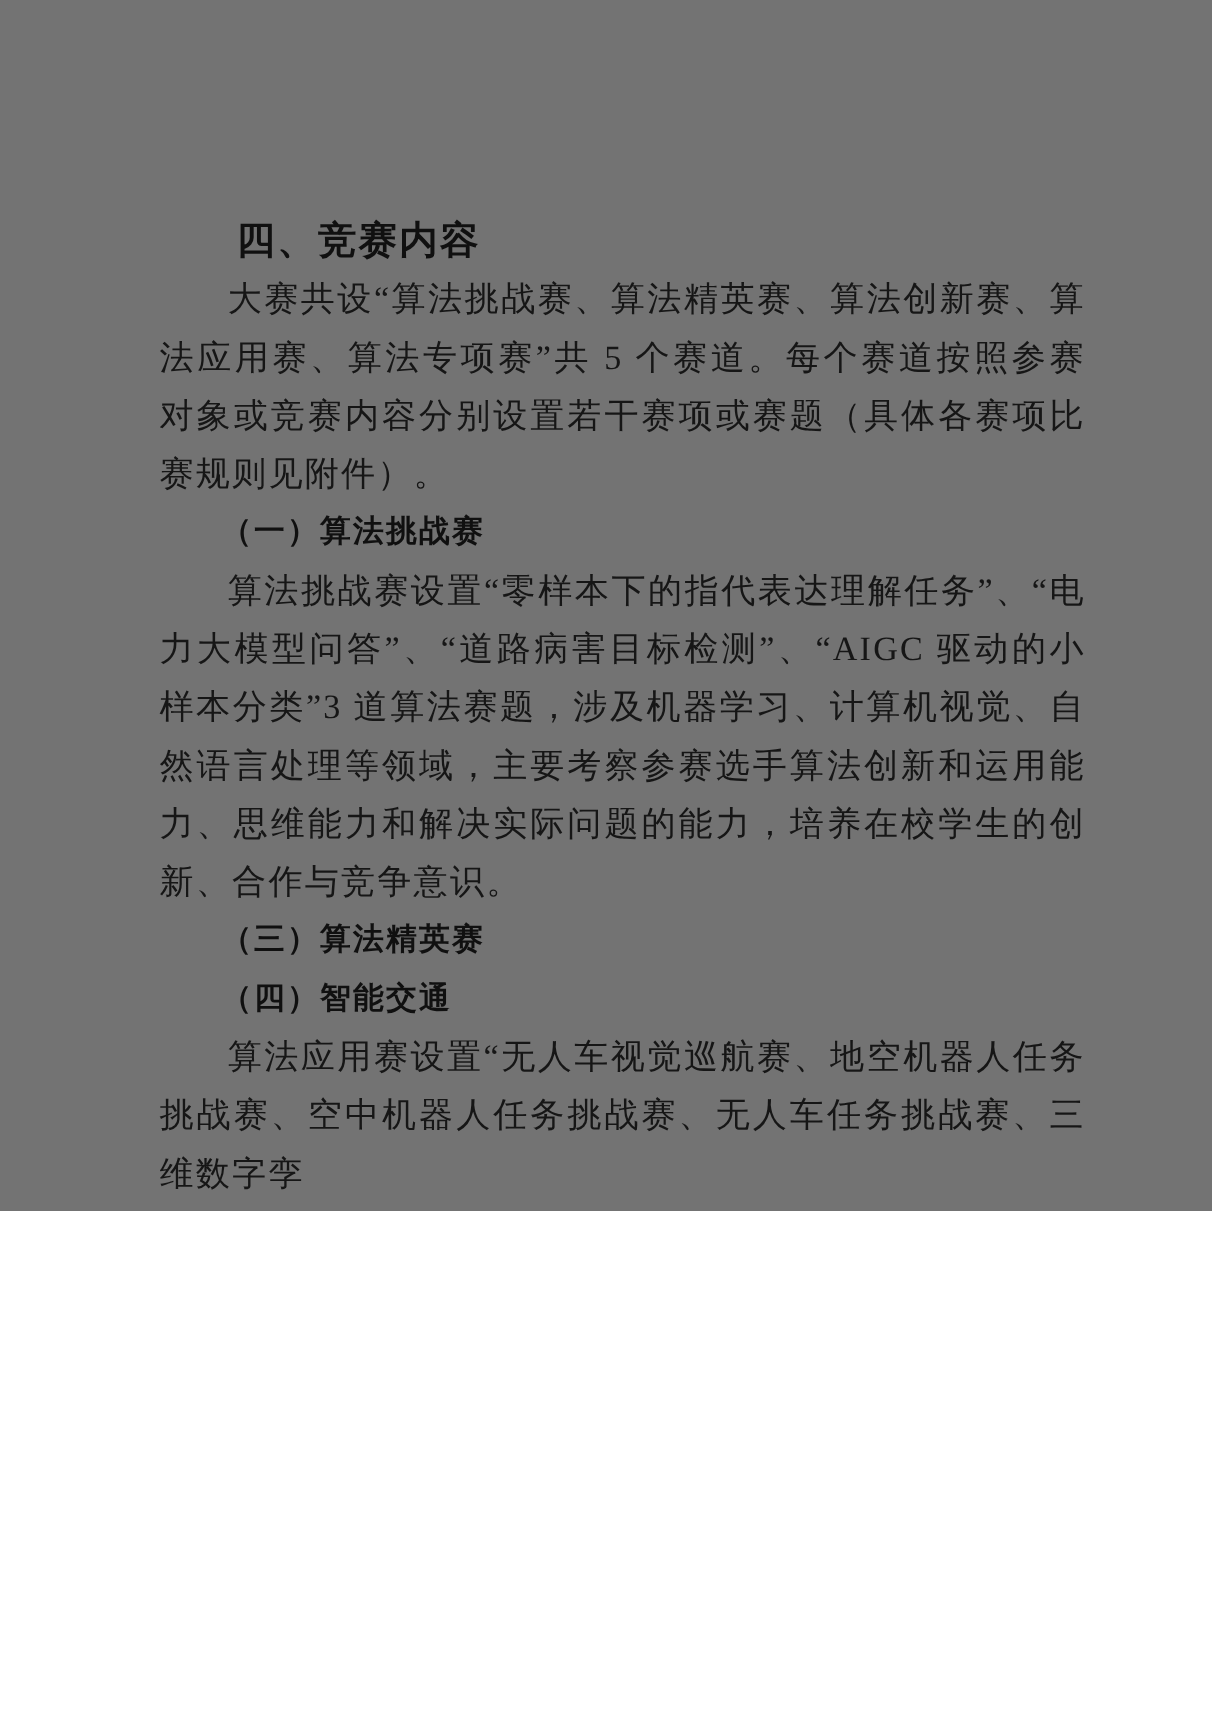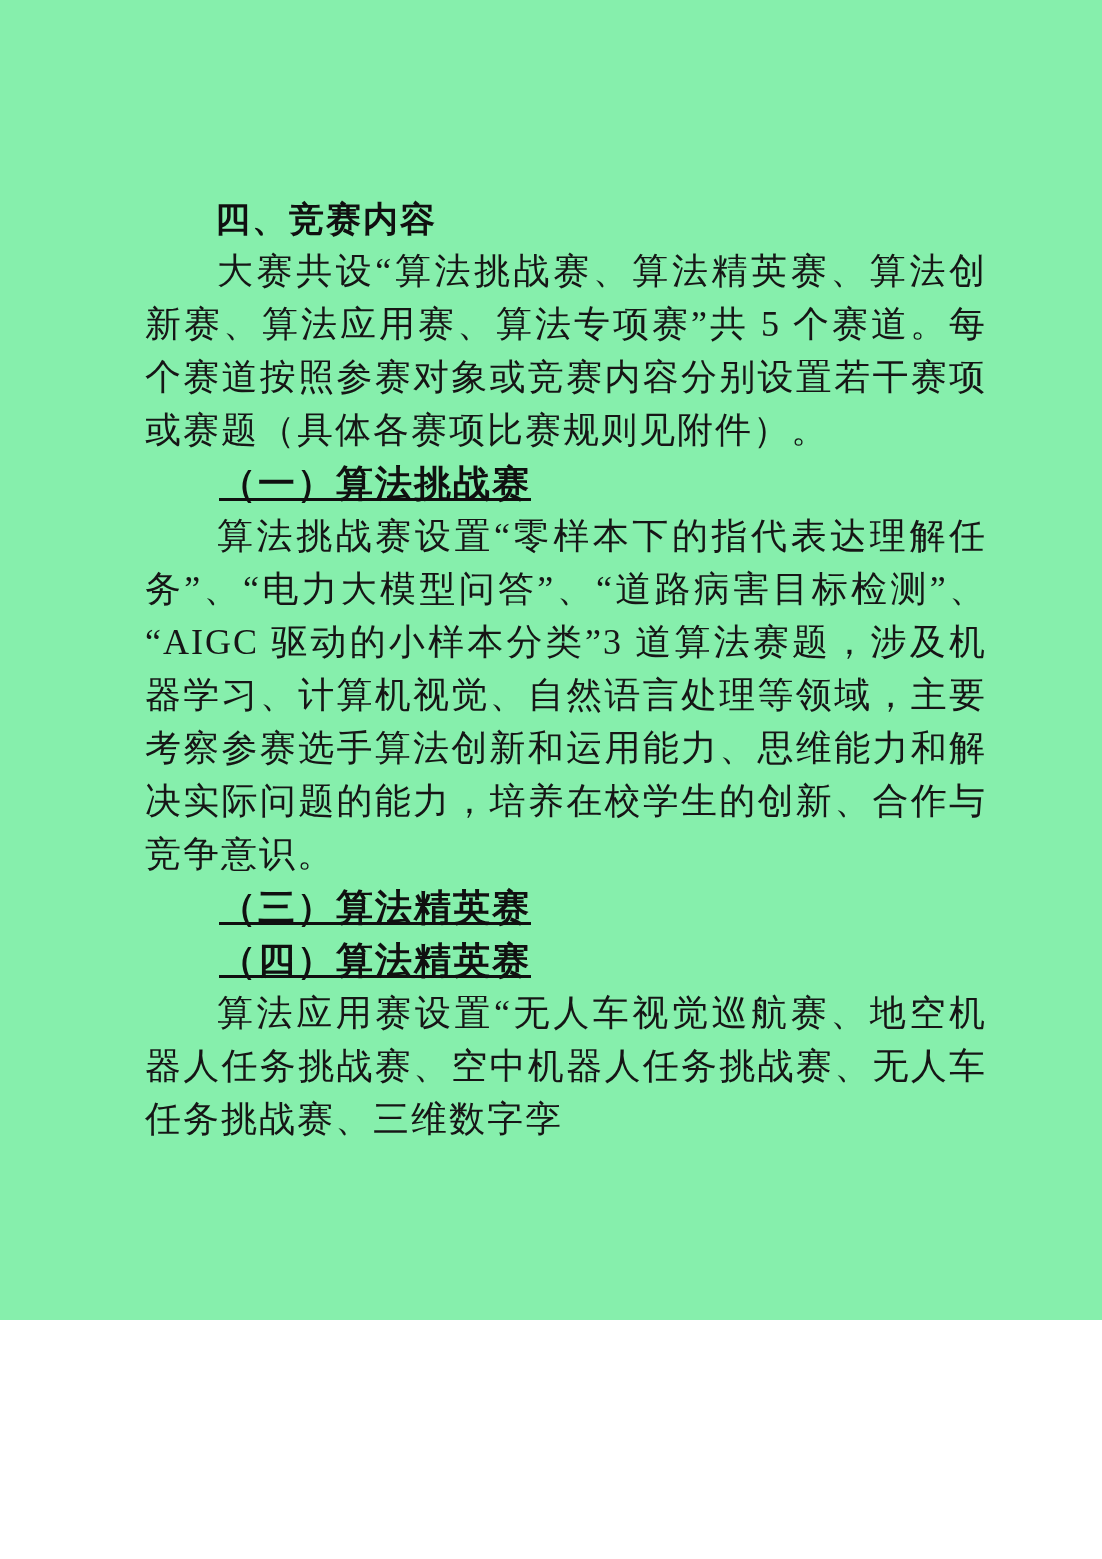--- a/index.html
+++ b/index.html
@@ -3,22 +3,22 @@
 <meta charset="utf-8">
 <style>
   html, body {
     margin: 0;
     padding: 0;
     background: #ffffff;
   }
   .page {
     position: relative;
     width: 1102px;
-    height: 1320px;
-    background: #86efac;
+    height: 1101px;
+    background: #737373;
     overflow: hidden;
     color: #141414;
   }
   .content {
     position: absolute;
     top: 192px;
     left: 145px;
     right: 115px;
   }
   .doc-title {
@@ -26,39 +26,38 @@
     font-weight: 700;
     font-size: 35px;
     line-height: 53px;
     letter-spacing: 2px;
     text-indent: 2em;
     margin: 0;
     color: #101010;
   }
   .para {
     font-family: "Liberation Serif", "DejaVu Serif", serif;
-    font-size: 36px;
+    font-size: 31px;
     line-height: 53px;
     letter-spacing: 2px;
     text-align: justify;
     text-justify: inter-character;
     text-indent: 2em;
     margin: 0;
     color: #161616;
   }
   .h2 {
     font-family: "Liberation Serif", "DejaVu Serif", serif;
     font-weight: 700;
-    font-size: 37px;
+    font-size: 28px;
     line-height: 53px;
     letter-spacing: 2px;
     text-indent: 2em;
     margin: 0;
     color: #101010;
-    text-decoration: underline;
   }
   .footer-pagenum {
     position: absolute;
     top: 1398px;
     left: 0;
     right: 0;
     text-align: center;
     font-family: "Liberation Serif", "DejaVu Serif", serif;
     font-size: 31px;
     line-height: 42px;
@@ -68,17 +67,17 @@
 </head>
 <body>
 
 <div class="page">
   <div class="content">
     <h1 class="doc-title">四、竞赛内容</h1>
     <p class="para">大赛共设“算法挑战赛、算法精英赛、算法创新赛、算法应用赛、算法专项赛”共 5 个赛道。每个赛道按照参赛对象或竞赛内容分别设置若干赛项或赛题（具体各赛项比赛规则见附件）。</p>
     <h2 class="h2">（一）算法挑战赛</h2>
     <p class="para">算法挑战赛设置“零样本下的指代表达理解任务”、“电力大模型问答”、“道路病害目标检测”、“AIGC 驱动的小样本分类”3 道算法赛题，涉及机器学习、计算机视觉、自然语言处理等领域，主要考察参赛选手算法创新和运用能力、思维能力和解决实际问题的能力，培养在校学生的创新、合作与竞争意识。</p>
     <h2 class="h2">（三）算法精英赛</h2>
-    <h2 class="h2">（四）算法精英赛</h2>
+    <h2 class="h2">（四）智能交通</h2>
     <p class="para">算法应用赛设置“无人车视觉巡航赛、地空机器人任务挑战赛、空中机器人任务挑战赛、无人车任务挑战赛、三维数字孪</p>
   </div>
   <div class="footer-pagenum">—3—</div>
 </div>
 
 </body></html>

